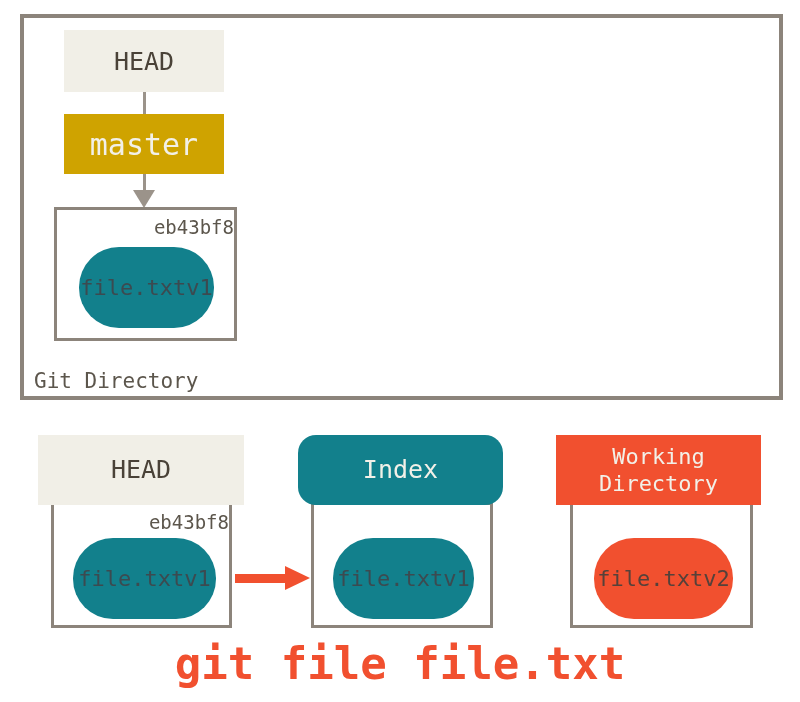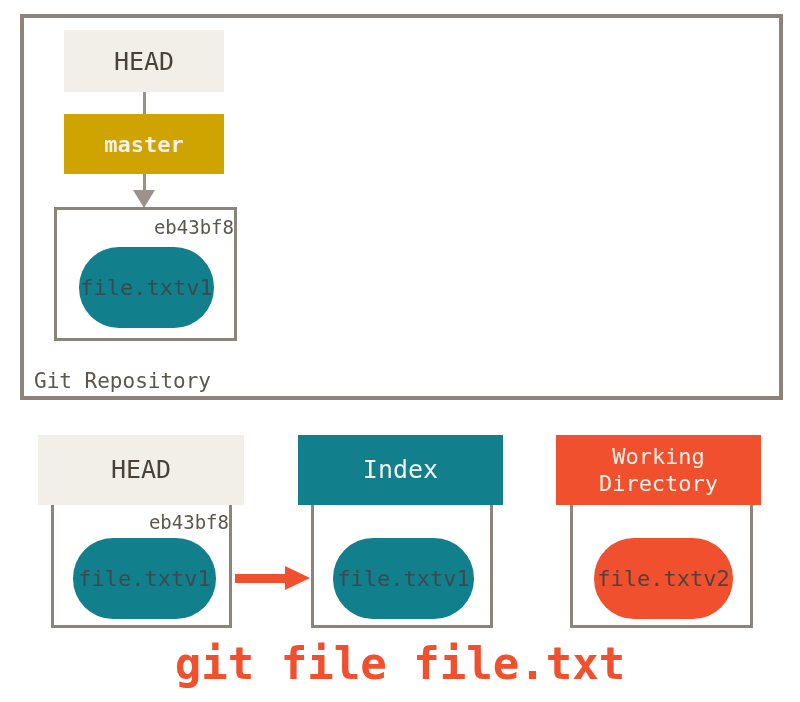--- a/index.html
+++ b/index.html
@@ -31,21 +31,21 @@
     background: #F1EFE7; color: #4A4238;
     display: flex; align-items: center; justify-content: center;
     font-size: 25px;
   }
   .vline { background: #9B938A; width: 3px; }
   .line1 { left: 119px; top: 74px; height: 22px; }
   .branch-box {
     left: 40px; top: 96px; width: 160px; height: 60px;
     background: #CFA300; color: #F2F0E8;
     display: flex; align-items: center; justify-content: center;
-    font-size: 22px; font-weight: bold;
+    font-size: 30px; font-weight: normal;
   }
   .line2 { left: 119px; top: 156px; height: 20px; }
   .arrowhead-down {
     left: 109px; top: 172px; width: 0; height: 0;
     border-left: 11px solid transparent;
     border-right: 11px solid transparent;
     border-top: 18px solid #9B938A;
   }
   .commit-box {
     left: 30px; top: 189px; width: 183px; height: 134px;
@@ -74,21 +74,21 @@
   }
   .hdr-offwhite { background: #F1EFE7; color: #4A4238; }
   .hdr-teal     { background: #12808C; color: #F2F0E8; }
   .hdr-orange   { background: #F1502F; color: #F2F0E8; font-size: 22px; }
   .area-inner {
     border: 3px solid #8C847B; z-index: 1;
   }
   .header-head   { left: 38px;  top: 435px; width: 206px; }
   .inner-head    { left: 51px;  top: 502px; width: 181px; height: 126px; }
   .blob-head     { left: 19px;  top: 33px;  width: 143px; height: 81px; }
-  .header-index  { left: 298px; top: 435px; width: 205px; }
+  .header-index  { left: 298px; top: 435px; width: 205px; border-radius: 18px; }
   .inner-index   { left: 311px; top: 502px; width: 182px; height: 126px; }
   .blob-index    { left: 19px;  top: 33px;  width: 141px; height: 81px; }
   .header-wd     { left: 556px; top: 435px; width: 205px; }
   .inner-wd      { left: 570px; top: 502px; width: 183px; height: 126px; }
   .blob-wd       { left: 21px;  top: 33px;  width: 139px; height: 81px; }
 
   
   .red-arrow-shaft {
     left: 235px; top: 574px; width: 52px; height: 9px;
     background: #F1502F;
@@ -122,21 +122,21 @@
     </div>
     <div class="abs vline line2"></div>
     <div class="abs arrowhead-down"></div>
     <div class="abs commit-box">
       <div class="abs hash-label">eb43bf8</div>
       <div class="abs blob teal commit-blob">
         <div>file.txt</div>
         <div>v1</div>
       </div>
     </div>
-    <div class="abs repo-label">Git Repository</div>
+    <div class="abs repo-label">Git Directory</div>
   </div>
 
   <div class="abs area-header hdr-offwhite header-head">
     <span>HEAD</span>
   </div>
   <div class="abs area-inner inner-head">
     <div class="abs hash-label">eb43bf8</div>
     <div class="abs blob teal blob-head">
       <div>file.txt</div>
       <div>v1</div>

